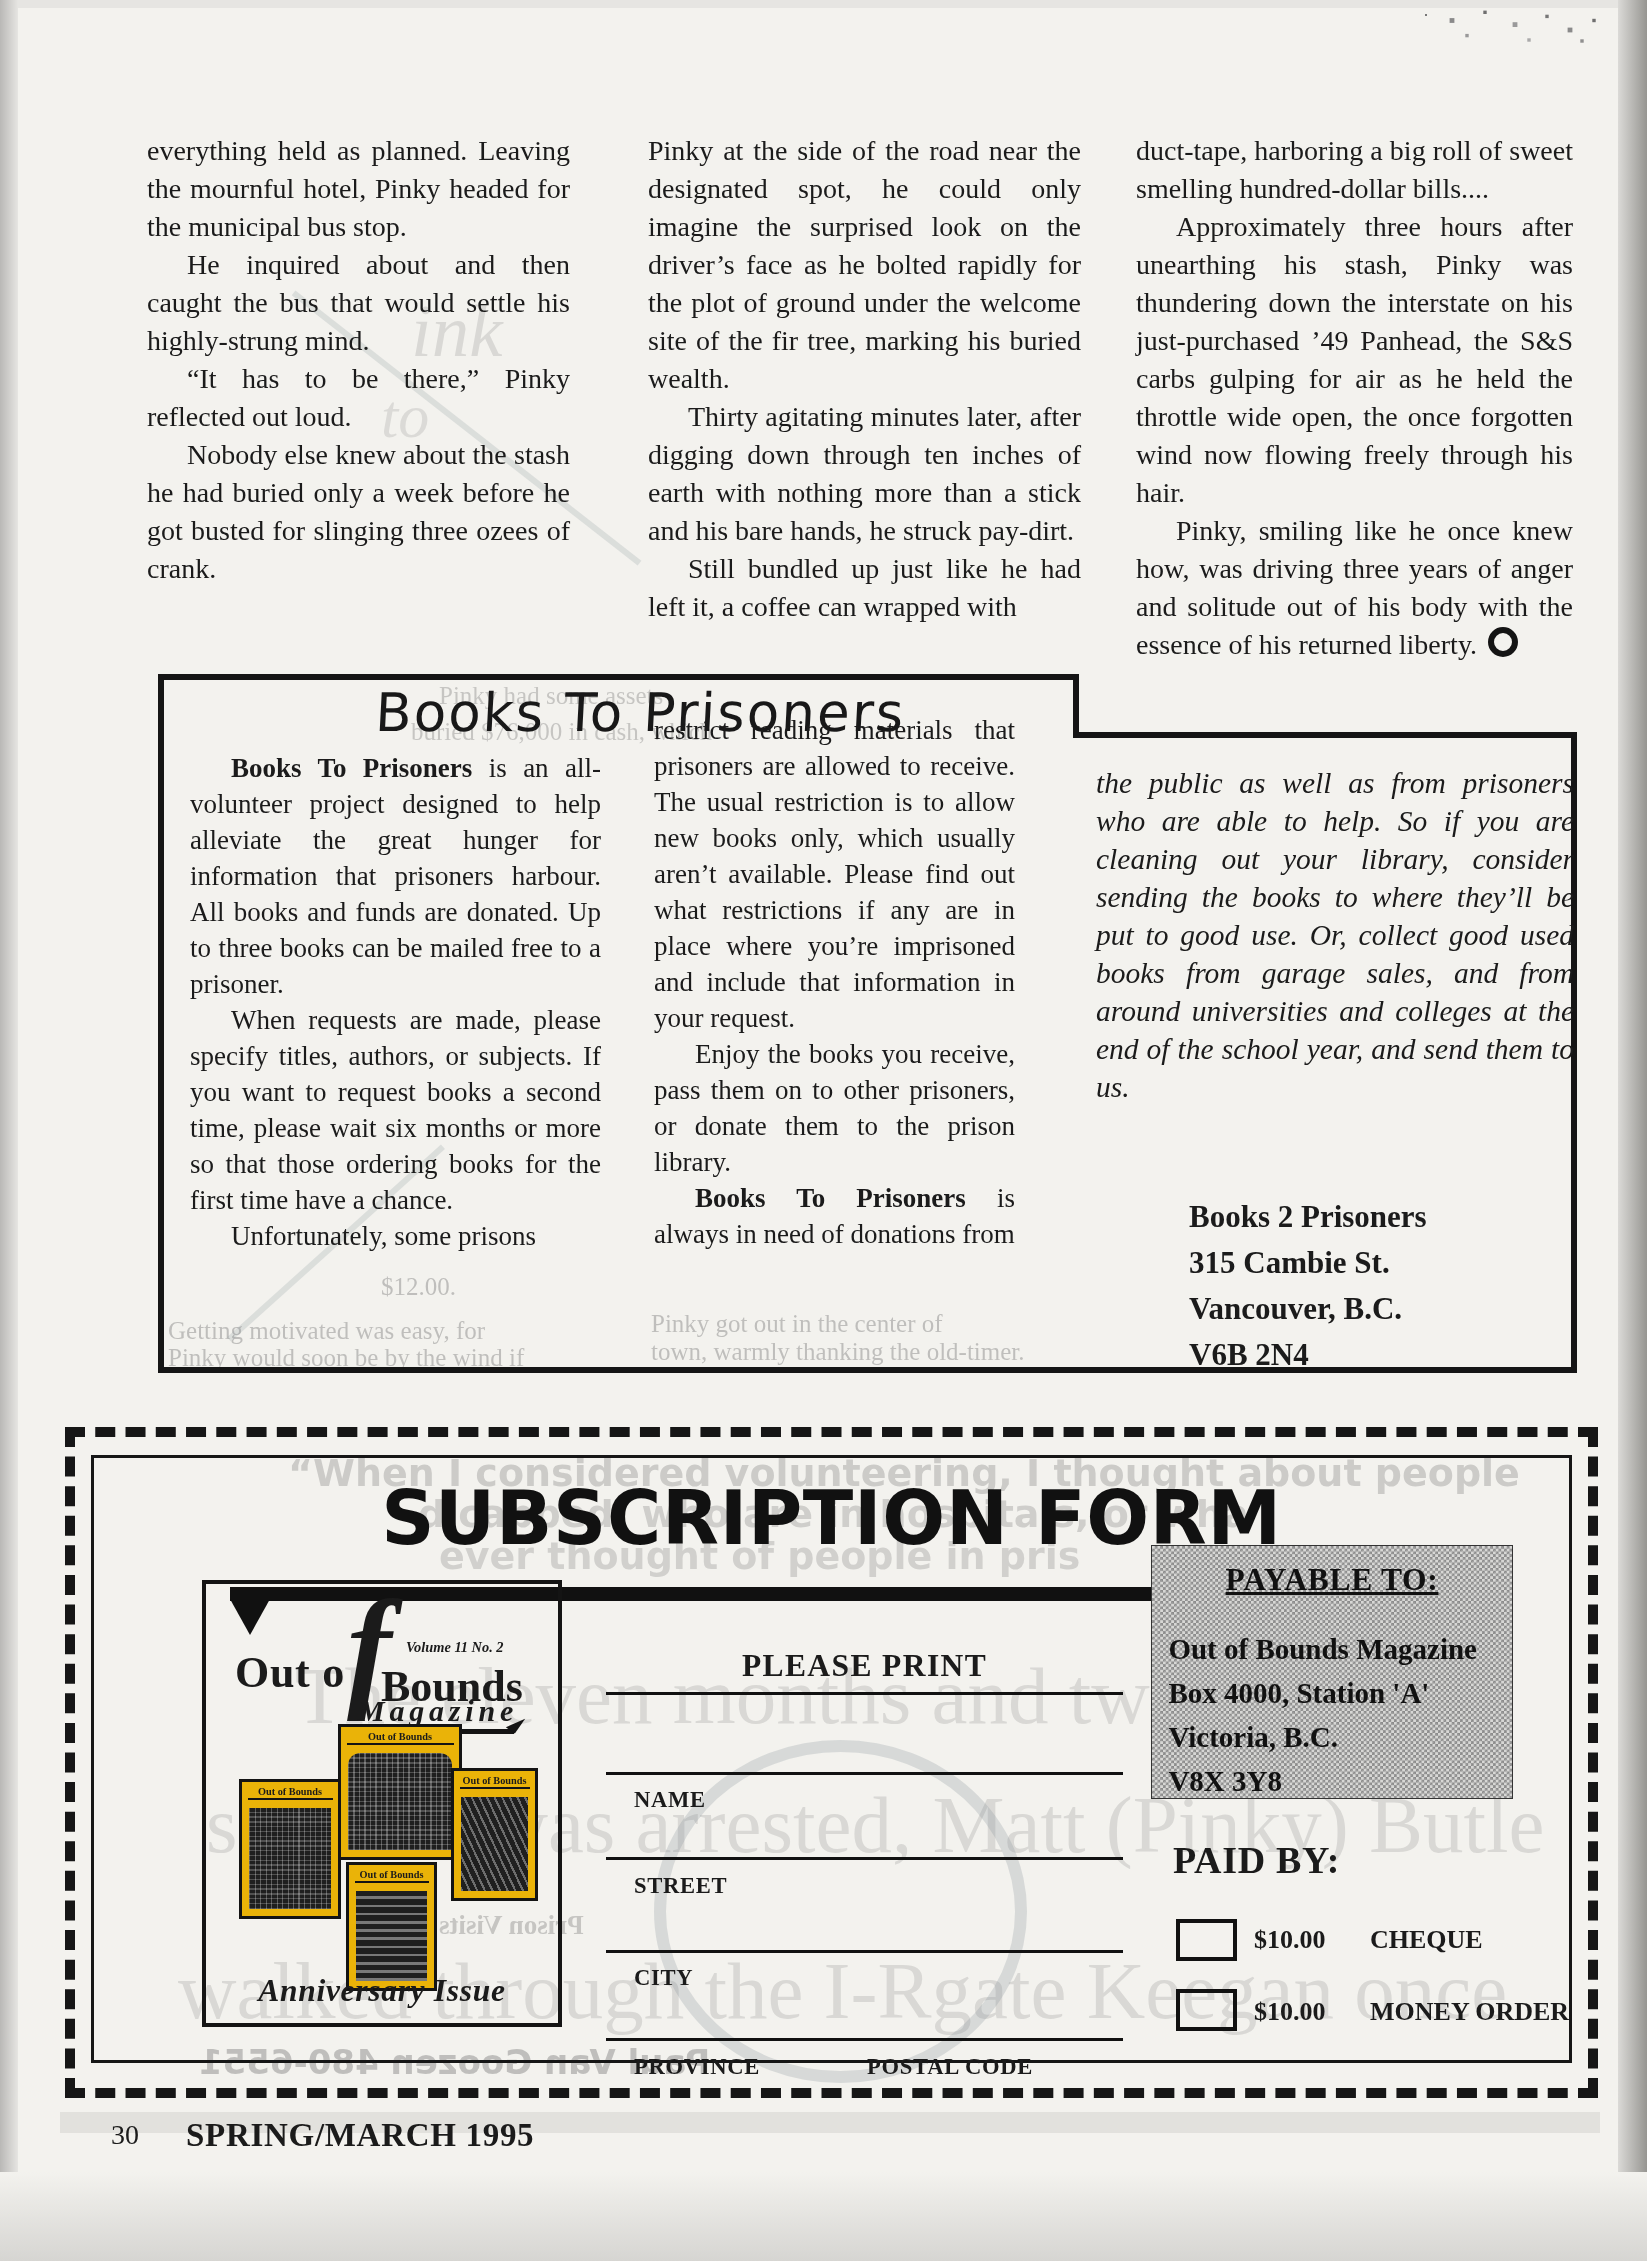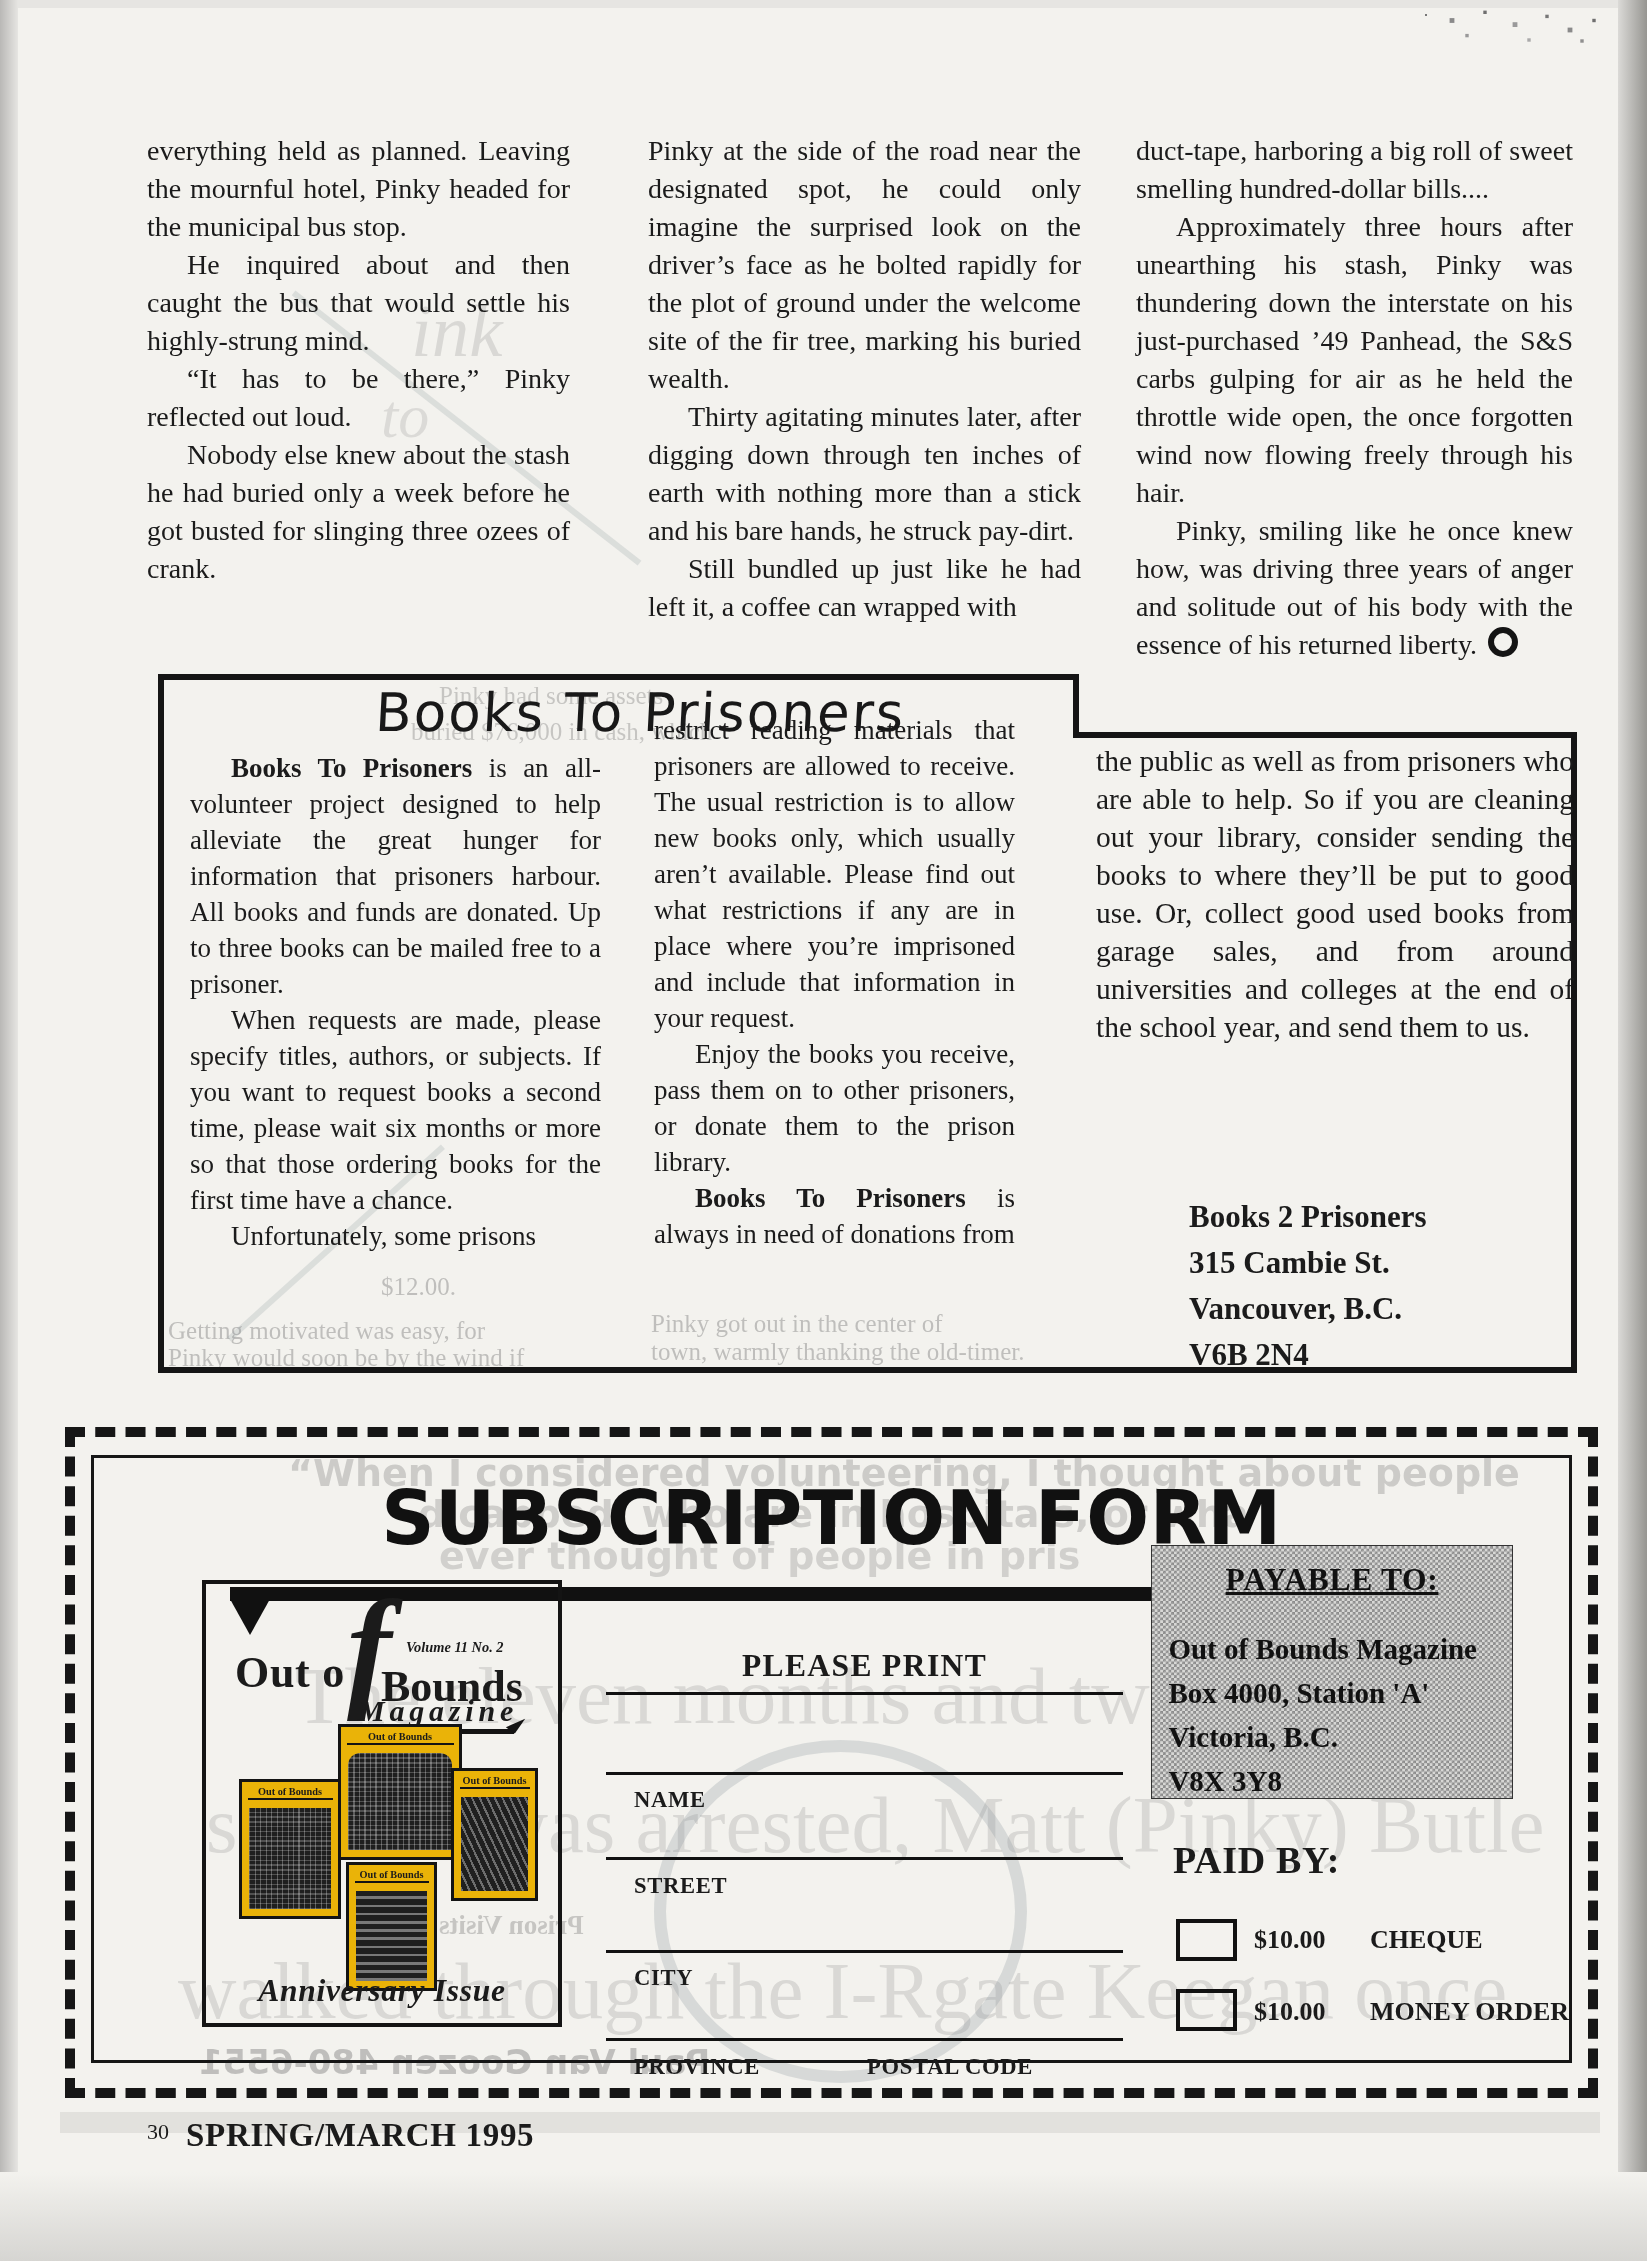--- a/index.html
+++ b/index.html
@@ -30,21 +30,21 @@
   .endmark{display:inline-block;width:18px;height:18px;border:6.9px solid #141414;border-radius:50%;margin-left:11px;vertical-align:-2.7px;}
   
   .seg{position:absolute;background:#151515;z-index:2;}
   
   .bbox-heading{position:absolute;left:315px;top:682px;width:651px;text-align:center;font-family:"DejaVu Sans",sans-serif;font-size:53px;letter-spacing:2.1px;transform:skewX(-3deg);color:#181818;z-index:2;}
   .bcol{position:absolute;font-size:27px;line-height:36px;text-align:justify;z-index:2;}
   .bcol p{margin:0;}
   .bcol p.ind{text-indent:41px;}
   #bcol1{left:190px;top:750px;width:411px;}
   #bcol2{left:654px;top:712px;width:361px;}
-  #bcol3{left:1096px;top:742px;width:478px;font-size:29.5px;line-height:38px;}
+  #bcol3{left:1096px;top:764px;width:478px;font-size:29.5px;line-height:38px;font-style:italic;}
   .address{position:absolute;left:1189px;top:1194px;font-size:31px;font-weight:bold;line-height:46px;z-index:2;}
   
   .form-dashed{position:absolute;left:65px;top:1427px;width:1513px;height:651px;border:10.3px dashed #161616;z-index:2;}
   .form-inner{position:absolute;left:91px;top:1455px;width:1475px;height:602px;border:3.4px solid #161616;z-index:2;}
   .form-title{position:absolute;left:91px;top:1475px;width:1481px;text-align:center;font-family:"DejaVu Sans",sans-serif;font-weight:900;font-size:74px;letter-spacing:0.7px;color:#111;z-index:3;}
   .title-bar{position:absolute;left:230px;top:1587px;width:1172px;height:13.7px;background:#111;z-index:3;}
   .tri{position:absolute;width:0;height:0;border-left:20.6px solid transparent;border-right:20.6px solid transparent;border-top:36px solid #111;z-index:3;}
   .tri-l{left:230px;top:1599px;}
   .tri-r{left:1360px;top:1599px;}
   
@@ -75,21 +75,21 @@
     background-position:0 0,2.7px 2.7px;background-size:5.5px 5.5px;}
   .payable .pay-head{position:absolute;left:0;top:16.4px;width:100%;text-align:center;font-size:31.5px;font-weight:bold;text-decoration:underline;letter-spacing:0.7px;}
   .payable .pay-lines{position:absolute;left:16.4px;top:81px;font-size:29px;font-weight:bold;line-height:44px;}
   
   .paidby-head{position:absolute;left:1173px;top:1838px;font-size:38px;font-weight:bold;letter-spacing:0.7px;z-index:3;}
   .chk{position:absolute;width:53px;height:34px;border:4.8px solid #111;z-index:3;background:transparent;}
   .chk1{left:1176px;top:1919px;}
   .chk2{left:1176px;top:1989px;}
   .amt{position:absolute;font-size:26px;font-weight:bold;z-index:3;}
   
-  .footer-num{position:absolute;left:111px;top:2119px;font-size:22px;z-index:2;margin-left:36px;}
+  .footer-num{position:absolute;left:111px;top:2119px;font-size:28px;z-index:2;}
   .footer-issue{position:absolute;left:186px;top:2117px;font-size:33px;font-weight:bold;letter-spacing:0.7px;z-index:2;}
 </style>
 </head>
 <body>
 
 <div class="canvas">
 
   <div class="edge-top"></div>
   <div class="edge-left"></div>
   <div class="edge-right"></div>

